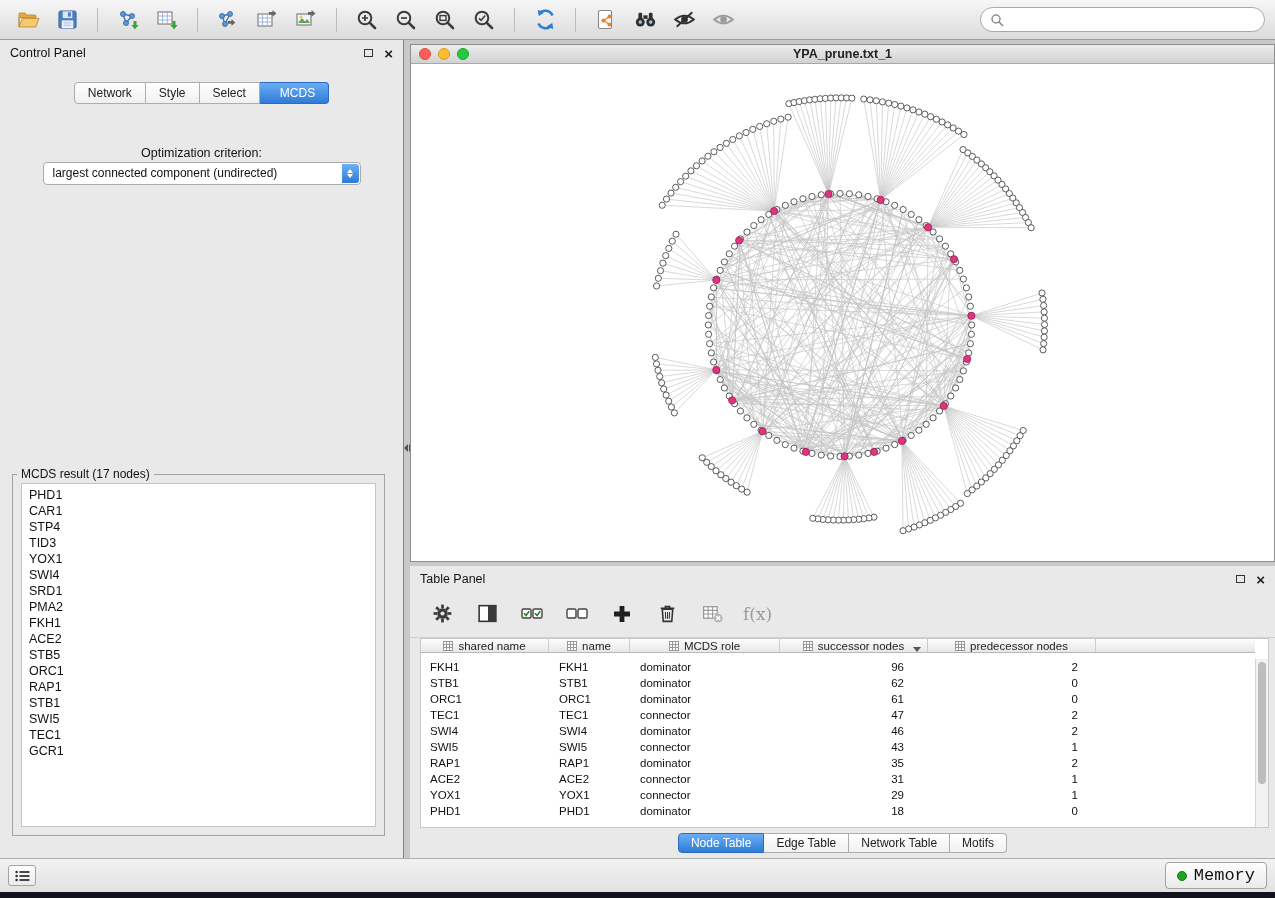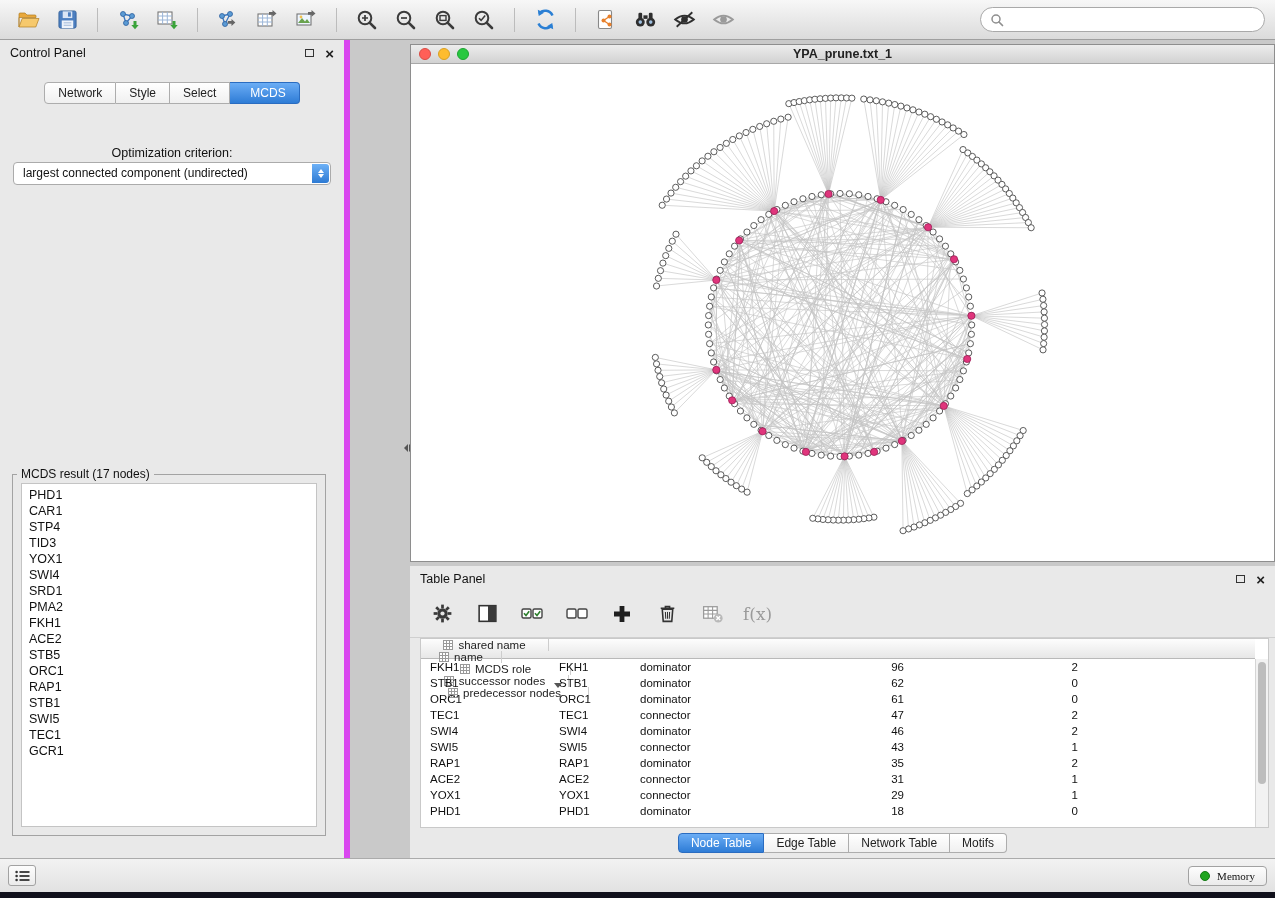--- a/index.html
+++ b/index.html
@@ -16,22 +16,22 @@
   .tsep{width:1px;height:24px;background:#bcbcbc;margin:0 9px;flex:none;}
   .search-wrap{margin-left:auto;display:flex;align-items:center;width:285px;height:25px;
     border:1px solid #a9a9a9;border-radius:13px;background:#fff;padding:0 9px;gap:6px;}
   .search-wrap input{border:none;outline:none;flex:1;font-size:12px;background:transparent;
     font-family:"Liberation Sans",sans-serif;}
 
   
   .main{position:absolute;left:0;top:40px;width:1275px;height:818px;background:#c9c9c9;}
 
   
-  .control-panel{position:absolute;left:0;top:0;width:350px;height:818px;background:#e9e9e9;
-    border-right:6px solid #d946ef;}
+  .control-panel{position:absolute;left:0;top:0;width:404px;height:818px;background:#e9e9e9;
+    border-right:1px solid #d946ef;}
   .panel-header{display:flex;align-items:center;height:26px;padding:0 10px;font-size:12.5px;color:#111;}
   .win-btns{margin-left:auto;display:flex;align-items:center;gap:11px;}
   .float-btn{width:9px;height:8px;border:1.5px solid #333;display:inline-block;cursor:pointer;}
   .close-x{font-weight:bold;font-size:15px;color:#222;line-height:1;cursor:pointer;}
   .seg-tabs{display:flex;justify-content:center;margin-top:16px;}
   .seg-tab{font-size:12px;padding:3px 13px;background:linear-gradient(#ffffff,#f0f0f0);
     border:1px solid #adadad;border-left:none;color:#222;cursor:pointer;white-space:nowrap;}
   .seg-tab:first-child{border-left:1px solid #adadad;border-radius:4px 0 0 4px;}
   .seg-tab:last-child{border-radius:0 4px 4px 0;}
   .seg-tab.active{background:linear-gradient(#6badf5,#2e7cd6);color:#fff;border-color:#2a6cc0;padding-left:20px;}
@@ -82,23 +82,23 @@
 
   
   .table-panel{position:absolute;left:410px;top:526px;width:865px;height:292px;background:#e9e9e9;}
   .table-toolbar{position:absolute;left:0;top:24px;right:0;height:48px;display:flex;
     align-items:center;gap:17px;padding-left:18px;border-bottom:1px solid #cfcfcf;}
   .ttbtn{border:none;background:transparent;display:flex;align-items:center;justify-content:center;
     width:28px;height:28px;cursor:pointer;}
   .fx{font-family:"DejaVu Serif",serif;font-size:17px;color:#9a9a9a;}
   .grid{position:absolute;left:10px;right:6px;top:72px;bottom:30px;background:#fff;
     border:1px solid #c9c9c9;}
-  .grid-header{position:absolute;left:0;top:0;right:13px;height:20px;display:flex;
+  .grid-header{position:absolute;left:0;top:0;right:13px;height:14px;display:flex;
     background:linear-gradient(#fdfdfd,#e7e7e7);border-bottom:1px solid #b9b9b9;
-    font-size:11.5px;color:#222;flex-direction:column;}
+    font-size:11.5px;color:#222;}
   .th{display:flex;align-items:center;justify-content:center;gap:5px;height:100%;
     border-right:1px solid #cdcdcd;position:relative;cursor:pointer;}
   .th-fill{flex:1;border-right:none;}
   .sort-ind{position:absolute;right:6px;top:8px;width:0;height:0;
     border-left:4px solid transparent;border-right:4px solid transparent;border-top:5px solid #555;}
   .grid-body{position:absolute;left:0;top:20px;right:13px;bottom:0;overflow:hidden;}
   .tr{display:flex;height:16px;line-height:16px;font-size:11.5px;color:#111;cursor:default;}
   .td{overflow:hidden;white-space:nowrap;}
   .w0{width:128px;} .w1{width:81px;} .w2{width:150px;} .w3{width:148px;} .w4{width:168px;}
   .td.c0{padding-left:9px;} .td.c1{padding-left:10px;} .td.c2{padding-left:10px;}
@@ -113,21 +113,21 @@
 
   
   .statusbar{position:absolute;left:0;top:858px;width:1275px;height:34px;
     background:linear-gradient(#f2f2f2,#e2e2e2);border-top:1px solid #ababab;
     display:flex;align-items:center;padding:0 8px;}
   .list-btn{width:28px;height:21px;border:1px solid #a2a2a2;border-radius:3px;
     background:linear-gradient(#fdfdfd,#ebebeb);display:flex;align-items:center;
     justify-content:center;cursor:pointer;}
   .memory-btn{margin-left:auto;display:flex;align-items:center;gap:7px;padding:3px 11px;
     border:1px solid #a2a2a2;border-radius:4px;background:linear-gradient(#fdfdfd,#ebebeb);
-    font-size:11px;color:#111;cursor:pointer;font-family:Liberation Serif, serif;}
+    font-size:17px;color:#111;cursor:pointer;font-family:Liberation Mono, monospace;}
   .memory-btn .dot{width:10px;height:10px;border-radius:50%;background:#1fa51f;
     border:1px solid #157a15;}
 </style>
 </head>
 <body>
 
 <div class="app">
 
   <div class="toolbar">
     <button class="tbtn">

